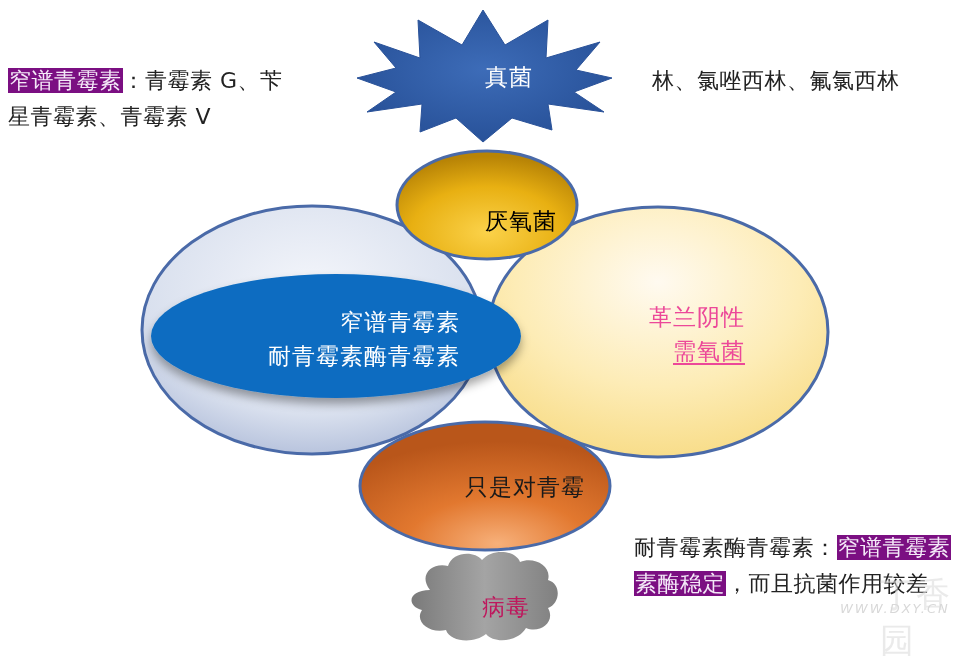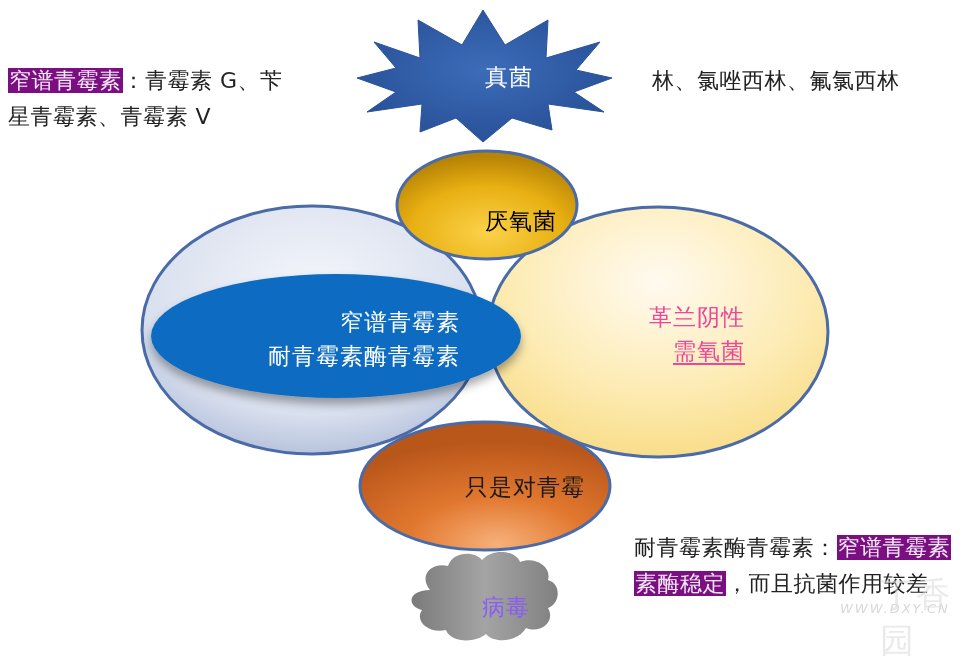--- a/index.html
+++ b/index.html
@@ -88,21 +88,21 @@
   <div>耐青霉素酶青霉素</div>
 </div>
 
 <div class="shape-label" style="left:565px; top:300px; width:180px; color:#ec4899;">
   <div>革兰阴性</div>
   <div><span class="u">需氧菌</span></div>
 </div>
 
 <div class="shape-label" style="left:385px; top:470px; width:200px; color:#1a1a1a;">只是对青霉</div>
 
-<div class="shape-label" style="left:440px; top:590px; width:90px; color:#8b5cf6;">病毒</div>
+<div class="shape-label" style="left:440px; top:590px; width:90px; color:#be185d;">病毒</div>
 
 <div class="note" style="left:8px; top:63px; width:300px;">
   <div><span class="hl">窄谱青霉素</span><span>：青霉素 G、苄</span></div>
   <div>星青霉素、青霉素 V</div>
 </div>
 
 <div class="note" style="left:652px; top:63px; width:310px;">
   <div>林、氯唑西林、氟氯西林</div>
 </div>
 

